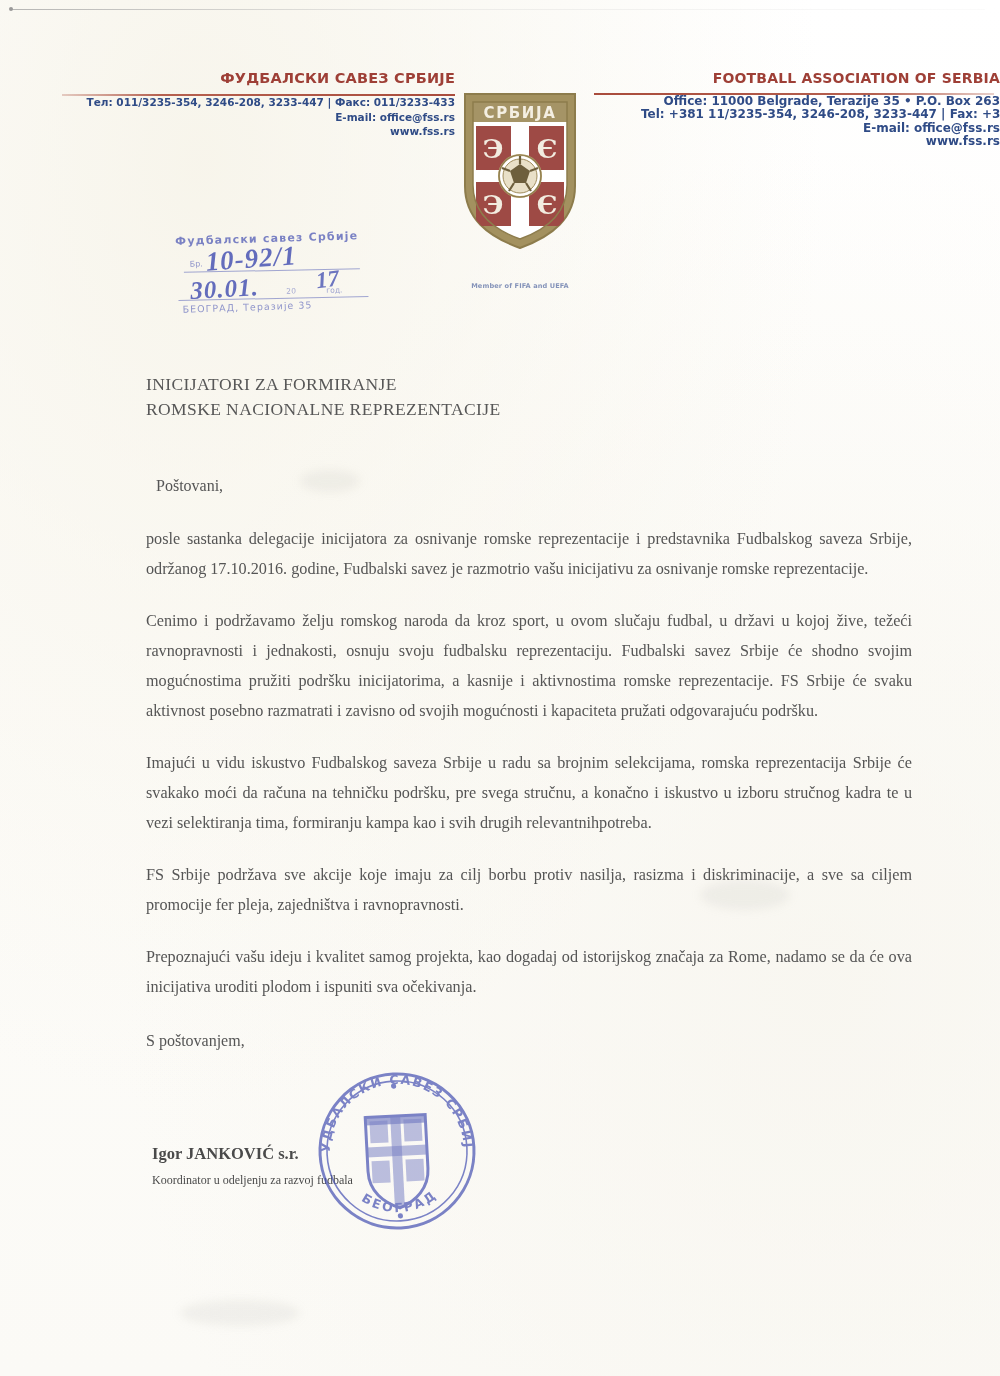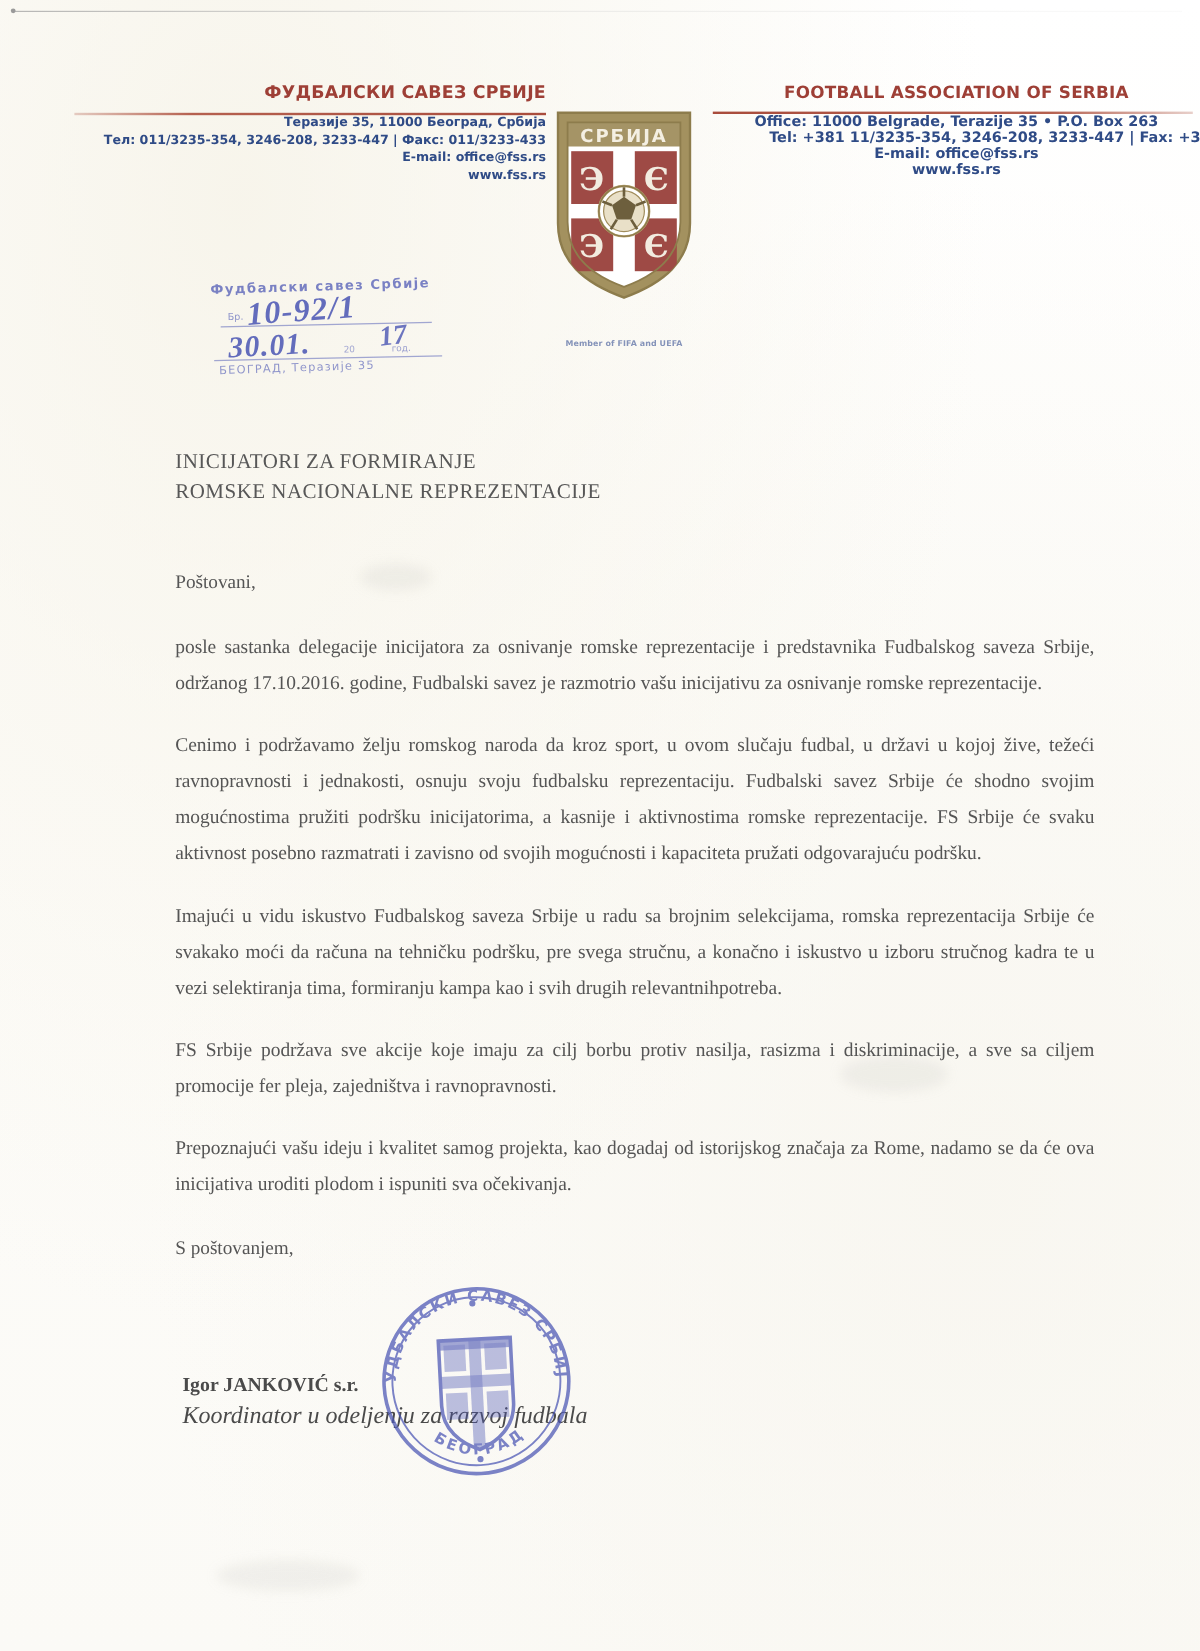--- a/index.html
+++ b/index.html
@@ -37,21 +37,21 @@
     left: 9px; top: 7px;
     width: 4px; height: 4px;
     border-radius: 50%;
     background: #9a9a9a;
   }
 
   
   .header { position: absolute; left: 0; top: 58px; width: 1000px; height: 175px; }
 
   .hdr-left  { position: absolute; left: 60px;  top: 12px;  width: 395px; text-align: right; }
-  .hdr-right { position: absolute; left: 594px; top: 12px;  width: 406px; text-align: center; }
+  .hdr-right { position: absolute; left: 594px; top: 12px;  width: 406px; text-align: right; }
 
   .hdr-title-sr, .hdr-title-en {
     font-family: "DejaVu Sans", sans-serif;
     font-weight: bold;
     font-size: 14.5px;
     letter-spacing: 0.2px;
     color: #9e3f36;
     white-space: nowrap;
   }
   .hdr-title-en { font-size: 14px; }
@@ -182,21 +182,21 @@
   .recipient {
     position: absolute; left: 146px; top: 372px;
     font-family: "Liberation Serif", serif;
     font-size: 17.5px;
     line-height: 25px;
     letter-spacing: 0.4px;
     color: #575757;
     white-space: nowrap;
   }
   .salutation {
-    position: absolute; left: 146px; top: 477px;
+    position: absolute; left: 156px; top: 477px;
     font-size: 16px;
     color: #555;
   }
   .body-text {
     position: absolute; left: 146px; top: 524px;
     width: 766px;
     font-size: 16.2px;
     line-height: 30px;
     text-align: justify;
     color: #555;
@@ -211,21 +211,21 @@
   }
   .signer {
     position: absolute; left: 152px; top: 1100px;
     font-size: 16.5px;
     line-height: 27px;
     font-weight: bold;
     color: #4a4a4a;
     white-space: nowrap;
     margin-top: 40px;
   }
-  .signer .sig-role { font-weight: normal; font-size: 20px; font-style: italic; }
+  .signer .sig-role { font-weight: normal; font-size: 12px; }
 
   
   .round-stamp {
     position: absolute; left: 308px; top: 1062px;
     width: 178px; height: 178px;
     transform: rotate(-3deg);
     opacity: 0.72;
     pointer-events: none;
   }
   .round-stamp svg { display: block; }
@@ -252,21 +252,20 @@
   <div class="smudge" style="left:180px;top:1300px;width:120px;height:26px;"></div>
 
   <div class="header">
 
     <div class="hdr-rule-left"></div>
     <div class="hdr-rule-right"></div>
 
     <div class="hdr-left">
       <div class="hdr-title-sr">ФУДБАЛСКИ САВЕЗ СРБИЈЕ</div>
       <div class="hdr-lines">
-        <div>Теразије 35, 11000 Београд, Србија</div>
         <div>Тел: 011/3235-354, 3246-208, 3233-447 | Факс: 011/3233-433</div>
         <div>E-mail: office@fss.rs</div>
         <div>www.fss.rs</div>
       </div>
     </div>
 
     <div class="hdr-right">
       <div class="hdr-title-en">FOOTBALL ASSOCIATION OF SERBIA</div>
       <div class="hdr-lines">
         <div>Office: 11000 Belgrade, Terazije 35 • P.O. Box 263</div>

